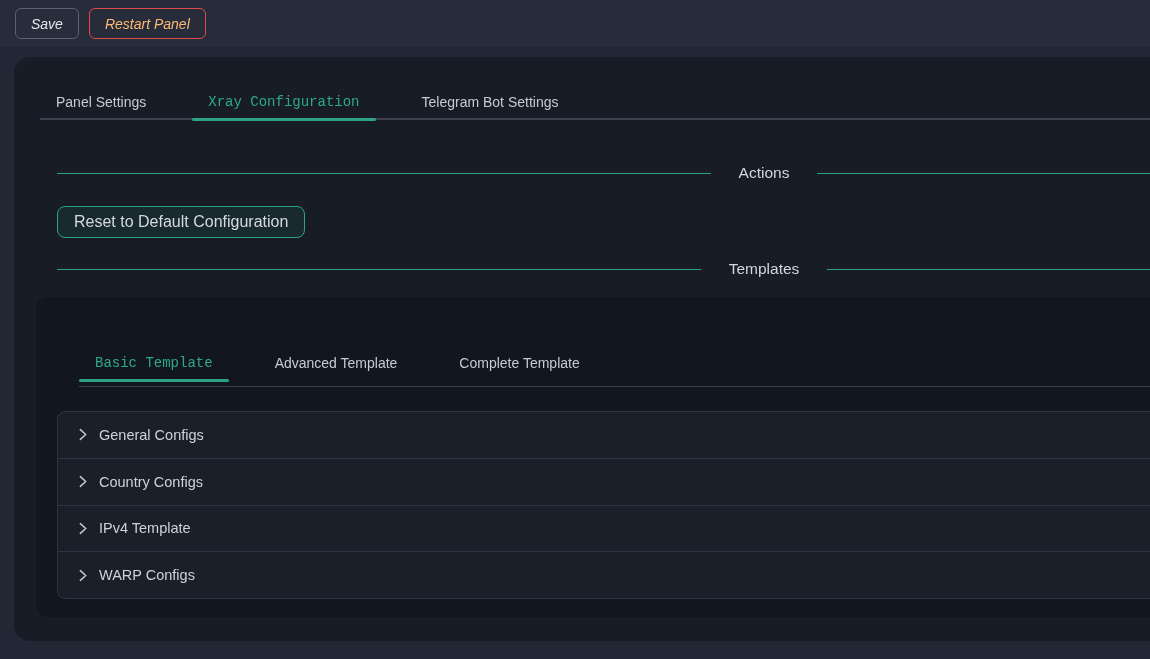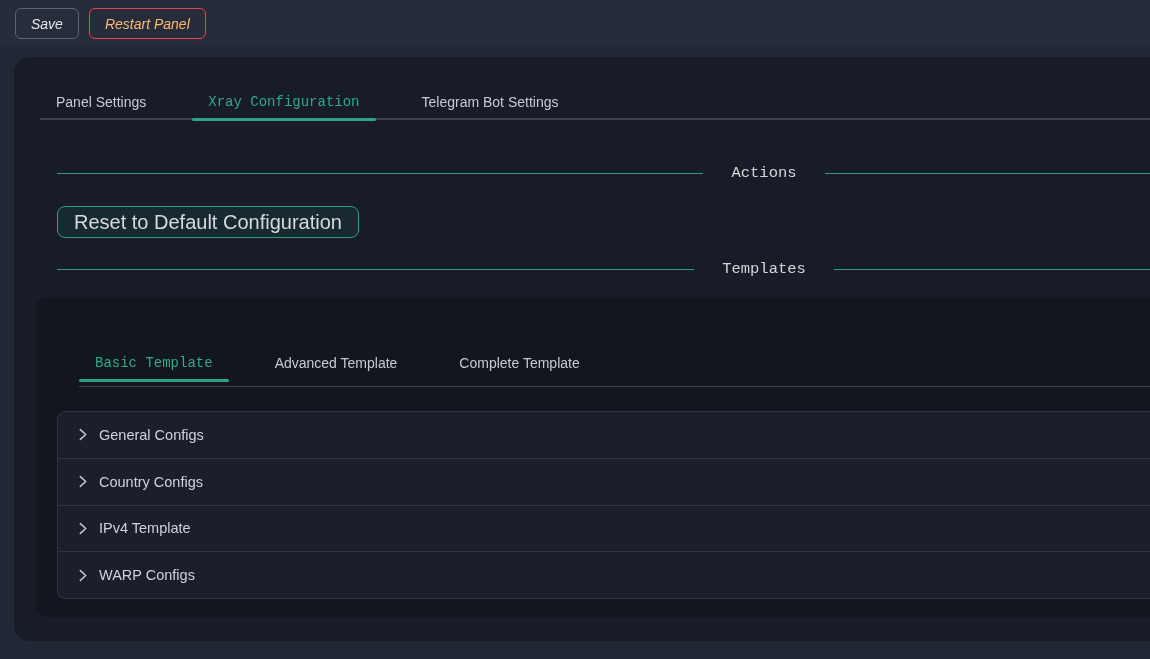--- a/index.html
+++ b/index.html
@@ -53,29 +53,29 @@
     height:3px; background:#2da285; border-radius:2px;
   }
 
   
   .divider {
     position:absolute; left:43px; width:1414px; height:20px;
     display:flex; align-items:center; gap:28px;
   }
   .divider .line { flex:1; height:1px; background:#2b9d82; }
   .divider .divider-text {
-    font-size:15.5px; color:#d2d6dd; white-space:nowrap;font-family:Liberation Mono, monospace;
+    font-size:15.5px; color:#d2d6dd; white-space:nowrap;
   }
   .divider-actions   { top:106px; }
   .divider-templates { top:202px; }
 
   
   .btn-reset {
     position:absolute; left:43px; top:149px;
-    height:32px; padding:0 16px; font-size:20px;
+    height:32px; padding:0 16px; font-size:16px;
     border:1px solid #2ea183; border-radius:8px;
     background:rgba(45,160,130,0.10); color:#d6dade;
     display:flex; align-items:center; cursor:pointer; font-family:inherit;
   }
 
   
   .inner-card {
     position:absolute; left:22px; top:240px;
     width:1440px; height:320px;
     background:#12161f; border-radius:12px;

